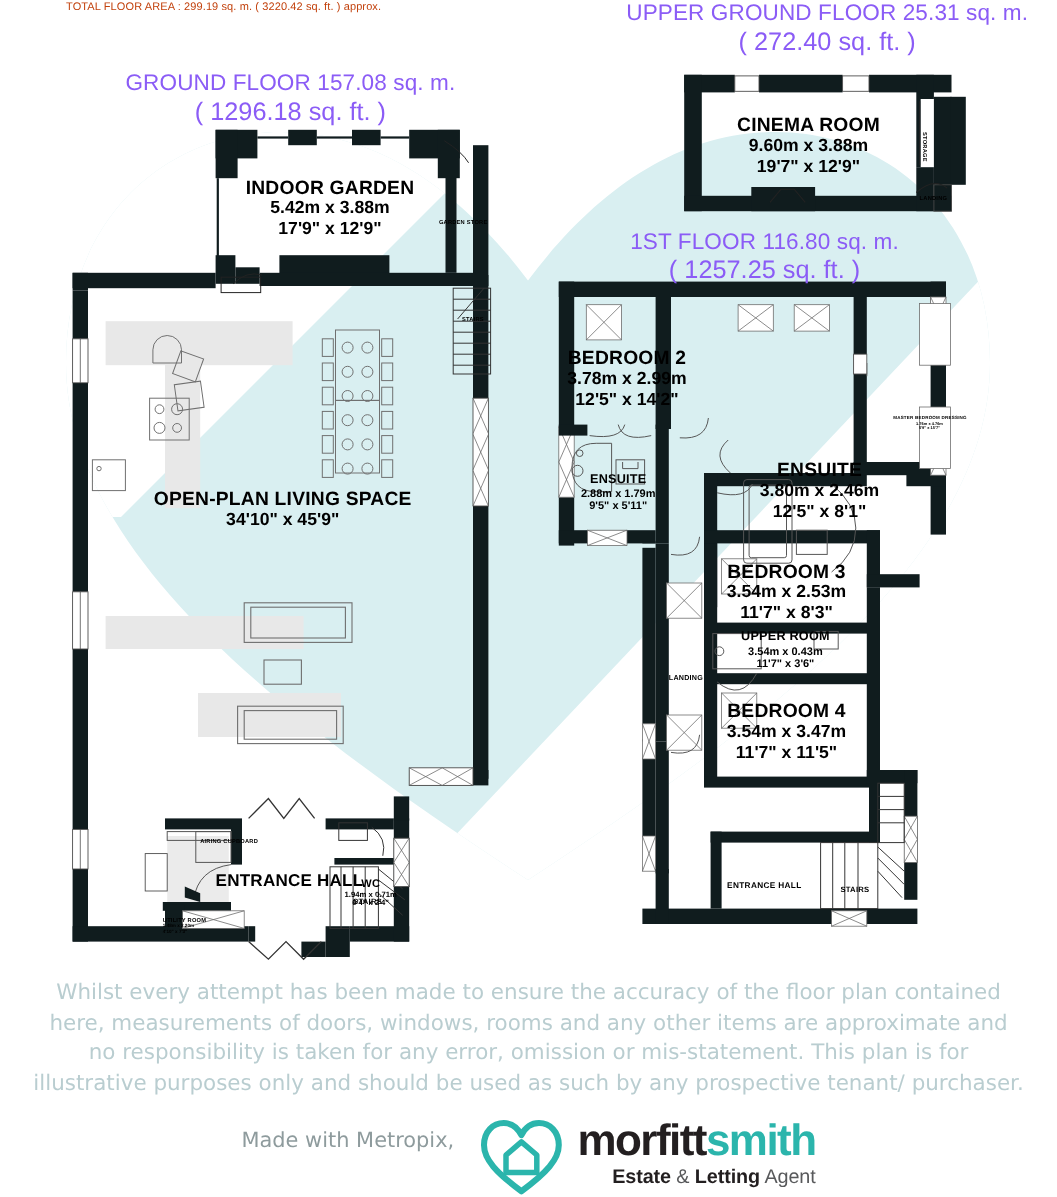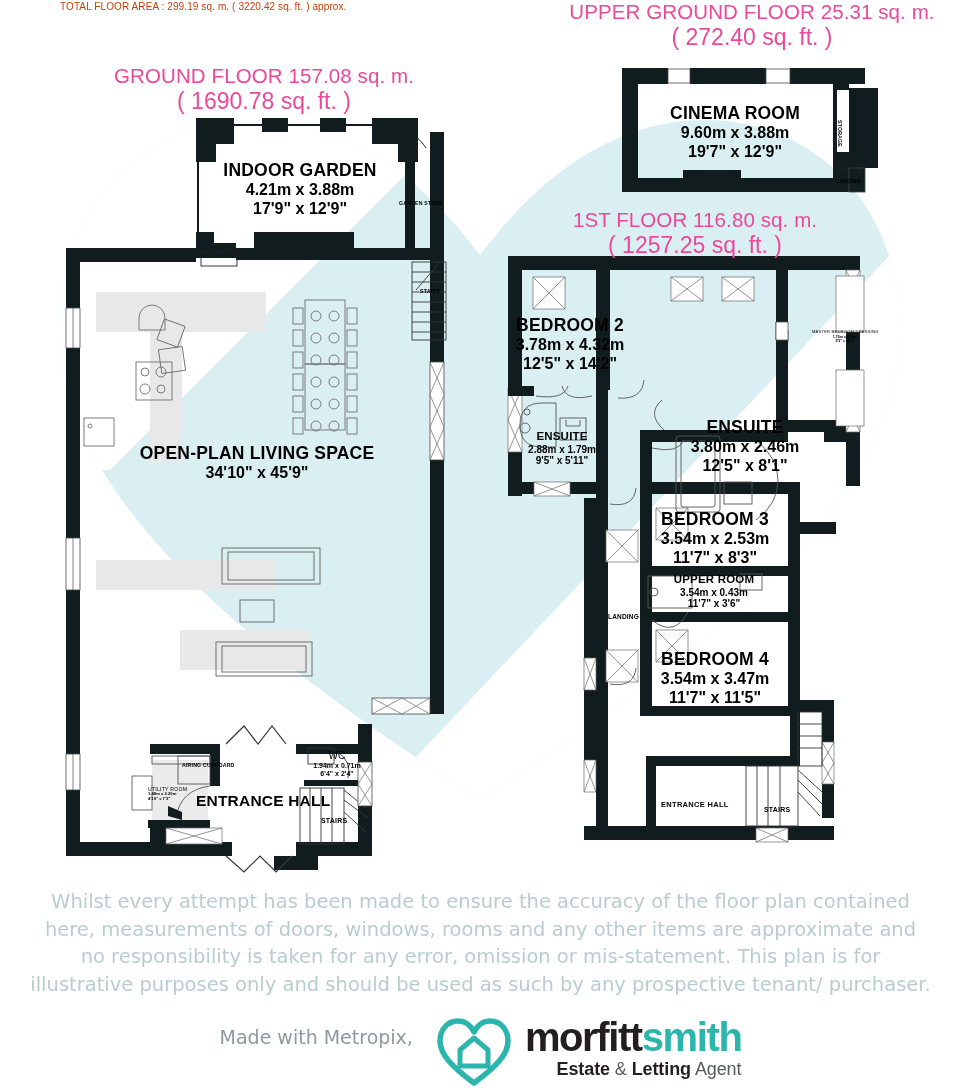--- a/index.html
+++ b/index.html
@@ -20,39 +20,39 @@
   .wm { position: absolute; pointer-events: none; }
   #wm-svg { left: 0; top: 0; width: 961px; height: 880px; }
 
   
   #plan { position: absolute; left: 0; top: 0; width: 961px; height: 880px; }
 
   
   .ttl {
     position: absolute; text-align: center;
     font-family: "Liberation Sans", sans-serif;
-    color: #ec4899; white-space: nowrap;
+    color: #8b5cf6; white-space: nowrap;
   }
   .ttl .l1 { font-size: 20.5px; letter-spacing: .1px; }
   .ttl .l2 { font-size: 23px; }
 
   .tfa {
     position: absolute; font-size: 10px; color: #c2410c;
     white-space: nowrap; letter-spacing: .1px;
   }
 
   .room {
     position: absolute; text-align: center; white-space: nowrap;
     color: #000; line-height: 1.18;
   }
   .room .nm { font-size: 17.5px; font-weight: 700; letter-spacing: .2px; }
   .room .dm { font-size: 16px; font-weight: 700; }
   .room.sm .nm { font-size: 11.5px; font-weight: 700; }
   .room.sm .dm { font-size: 10px; font-weight: 700; }
-  .room.tiny .nm { font-size: 5.2px; font-weight: 400; }
+  .room.tiny .nm { font-size: 5.2px; font-weight: 700; margin-top: 48px; }
   .room.tiny .dm { font-size: 4.2px; font-weight: 700; }
 
   .micro {
     position: absolute; white-space: nowrap; color: #000;
     font-size: 5.2px; font-weight: 700; letter-spacing: .2px;
   }
   .lbl-md { position: absolute; white-space: nowrap; color: #000;
             font-size: 7.5px; font-weight: 700; letter-spacing: .3px; }
   .lbl-hall { position: absolute; white-space: nowrap; color: #000;
             font-size: 15.5px; font-weight: 700; letter-spacing: .2px; }
@@ -522,53 +522,53 @@
         <line x1="798" y1="748" x2="822" y2="748"></line>
         <path d="M798 770 L 822 792 M798 780 L 822 804 M798 792 L 820 816"></path>
       </g>
     </g>
   </svg>
 
   <div class="tfa" style="left:60px; top:1px;">TOTAL FLOOR AREA : 299.19 sq. m. ( 3220.42 sq. ft. ) approx.</div>
 
   <div class="ttl" style="left:104px; top:64px; width:320px;">
     <div class="l1">GROUND FLOOR 157.08 sq. m.</div>
-    <div class="l2">( 1690.78 sq. ft. )</div>
+    <div class="l2">( 1296.18 sq. ft. )</div>
   </div>
 
   <div class="ttl" style="left:552px; top:0px; width:400px;">
     <div class="l1">UPPER GROUND FLOOR 25.31 sq. m.</div>
     <div class="l2">( 272.40 sq. ft. )</div>
   </div>
 
   <div class="ttl" style="left:530px; top:208px; width:330px;">
     <div class="l1">1ST FLOOR 116.80 sq. m.</div>
     <div class="l2">( 1257.25 sq. ft. )</div>
   </div>
 
   <div class="room" style="left:215px; top:160px; width:170px;">
     <div class="nm">INDOOR GARDEN</div>
-    <div class="dm">4.21m x 3.88m</div>
+    <div class="dm">5.42m x 3.88m</div>
     <div class="dm">17'9" x 12'9"</div>
   </div>
 
   <div class="room" style="left:132px; top:443px; width:250px;">
     <div class="nm">OPEN-PLAN LIVING SPACE</div>
     <div class="dm">34'10" x 45'9"</div>
   </div>
 
   <div class="room" style="left:650px; top:103px; width:170px;">
     <div class="nm">CINEMA ROOM</div>
     <div class="dm">9.60m x 3.88m</div>
     <div class="dm">19'7" x 12'9"</div>
   </div>
 
   <div class="room" style="left:505px; top:315px; width:130px;">
     <div class="nm">BEDROOM 2</div>
-    <div class="dm">3.78m x 4.32m</div>
+    <div class="dm">3.78m x 2.99m</div>
     <div class="dm">12'5" x 14'2"</div>
   </div>
 
 
   <div class="room sm" style="left:512px; top:430px; width:100px;">
     <div class="nm">ENSUITE</div>
     <div class="dm">2.88m x 1.79m</div>
     <div class="dm">9'5" x 5'11"</div>
   </div>
 
@@ -583,21 +583,21 @@
     <div class="dm">3.54m x 2.53m</div>
     <div class="dm">11'7" x 8'3"</div>
   </div>
 
   <div class="room sm" style="left:656px; top:573px; width:116px;">
     <div class="nm">UPPER ROOM</div>
     <div class="dm">3.54m x 0.43m</div>
     <div class="dm">11'7" x 3'6"</div>
   </div>
 
-  <div class="room" style="left:650px; top:649px; width:130px;">
+  <div class="room" style="left:650px; top:636px; width:130px;">
     <div class="nm">BEDROOM 4</div>
     <div class="dm">3.54m x 3.47m</div>
     <div class="dm">11'7" x 11'5"</div>
   </div>
 
   <div class="room tiny" style="left:306px; top:750px; width:62px; text-align:center;">
     <div class="nm" style="font-size:10px;">WC</div>
     <div class="dm" style="font-size:7px;">1.94m x 0.71m</div>
     <div class="dm" style="font-size:7px;">6'4" x 2'4"</div>
   </div>

